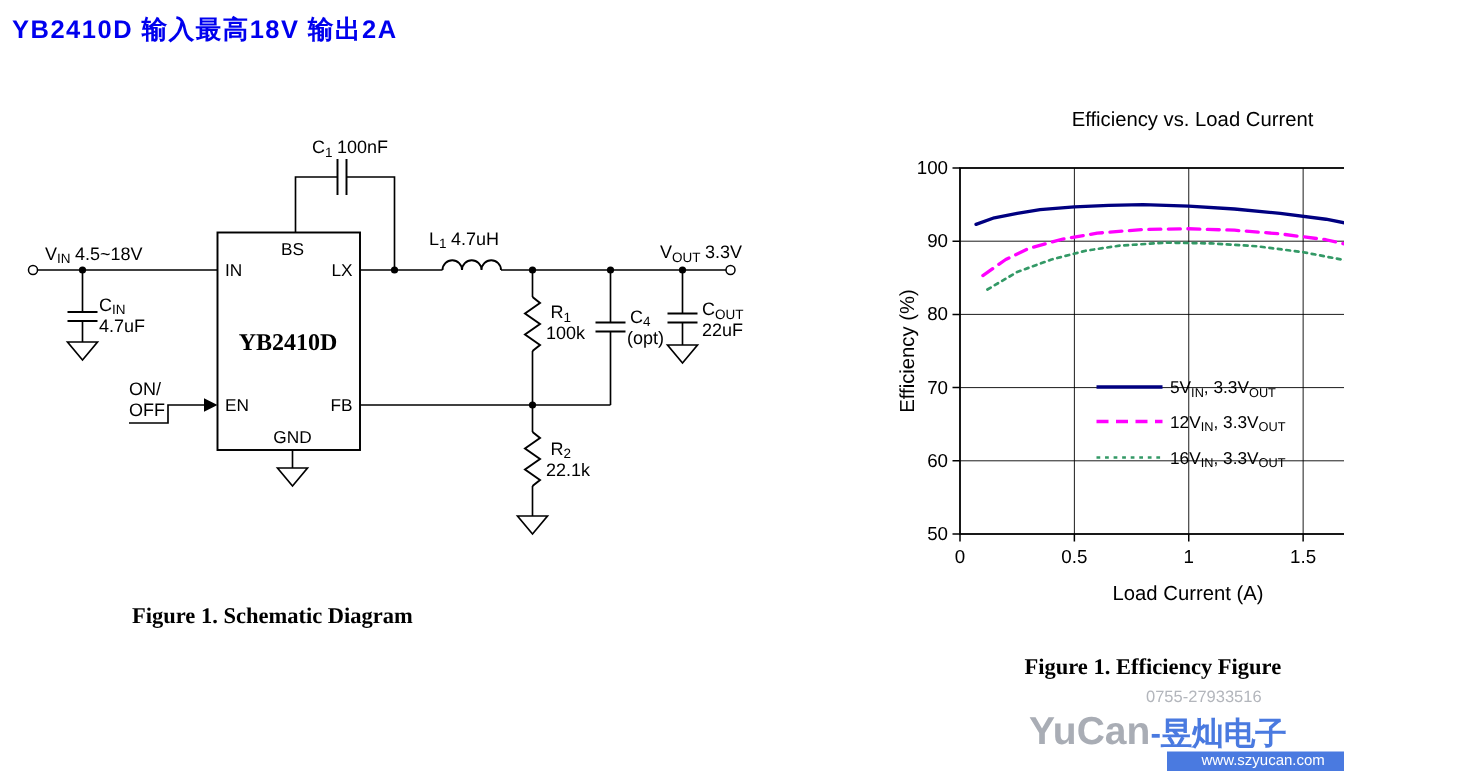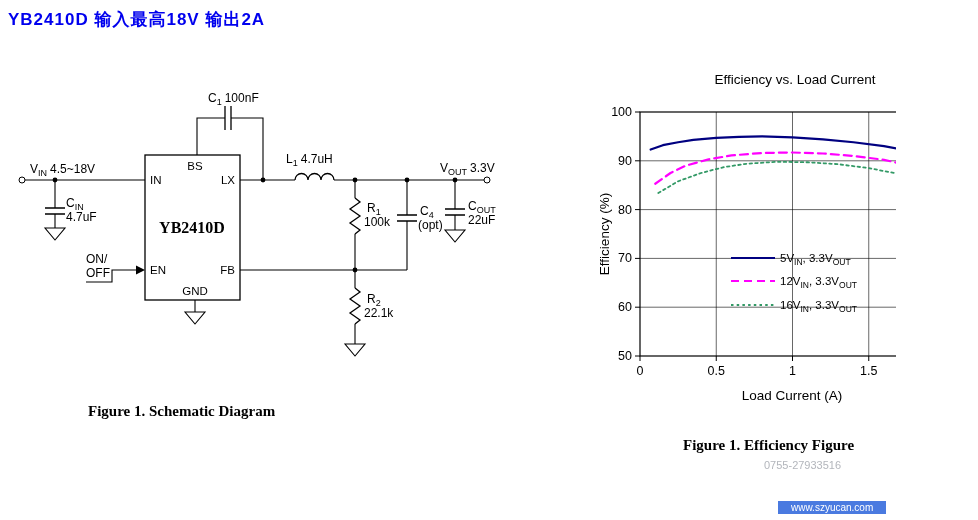--- a/index.html
+++ b/index.html
@@ -34,21 +34,21 @@
   .plot-border { fill:none; stroke:#000; stroke-width:1.2; }
   .legend-text { font:11.5px "Liberation Sans",sans-serif; fill:#000; }
   .legend-text .sub { font-size:8.5px; }
 
   
   .wm-phone { position:absolute; left:752px; top:459px; font:11px "Liberation Sans",sans-serif; color:#b3b6bc;margin-left:12px; }
   .wm-brand { position:absolute; left:686px; top:472px; white-space:nowrap; }
   .wm-en { font:bold 26px "Liberation Sans",sans-serif; color:#a9adb5; }
   .wm-cn { font:bold 21px "Liberation Sans",sans-serif; color:#4a7ae0; }
   .wm-site { position:absolute; left:778px; top:501px; background:#4a7ae0; color:#fff;
-             font:10px "Liberation Sans",sans-serif; padding:1px 13px; }
+             font:10px "Liberation Sans",sans-serif; padding:1px 23px; }
 </style>
 </head>
 <body>
 
 <div class="page">
 
   <div class="header-title">YB2410D 输入最高18V 输出2A</div>
 
   <svg style="position:absolute;left:0;top:60px" width="540" height="360" viewBox="0 0 540 360">
 
@@ -193,15 +193,16 @@
       <text class="legend-text" x="185" y="225"><tspan>12V</tspan><tspan class="sub" dy="2.5">IN</tspan><tspan dy="-2.5">, 3.3V</tspan><tspan class="sub" dy="2.5">OUT</tspan></text>
 
       <line id="legend-line-2" x1="136" y1="245" x2="180" y2="245" stroke="#339966" stroke-width="1.8" stroke-dasharray="2.5,3.2"></line>
       <text class="legend-text" x="185" y="249"><tspan>16V</tspan><tspan class="sub" dy="2.5">IN</tspan><tspan dy="-2.5">, 3.3V</tspan><tspan class="sub" dy="2.5">OUT</tspan></text>
     </g>
   </svg>
 
   <div class="fig-caption" style="left:683px;top:437px">Figure 1. Efficiency Figure</div>
 
   <div class="wm-phone">0755-27933516</div>
+  <div class="wm-brand"><span class="wm-en">YuCan</span><span class="wm-cn">-昱灿电子</span></div>
   <div class="wm-site">www.szyucan.com</div>
 
 </div>
 
 </body></html>

